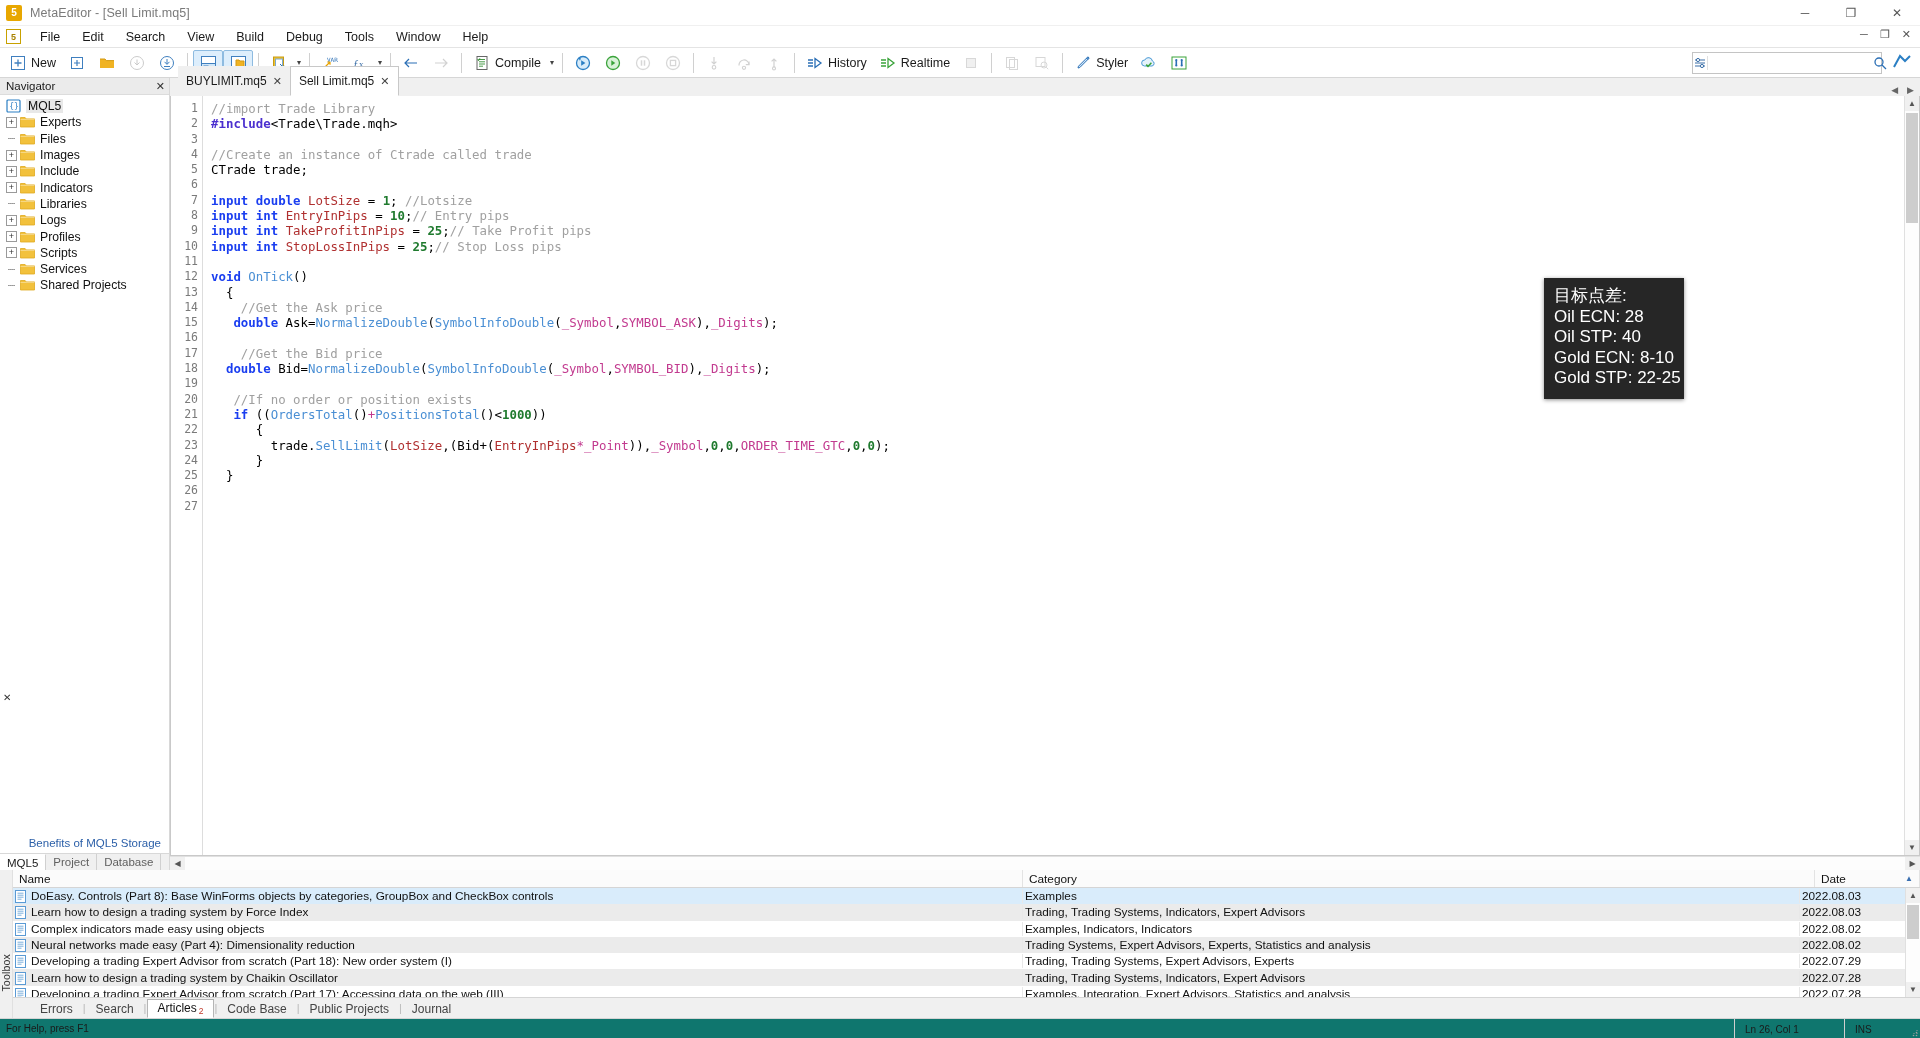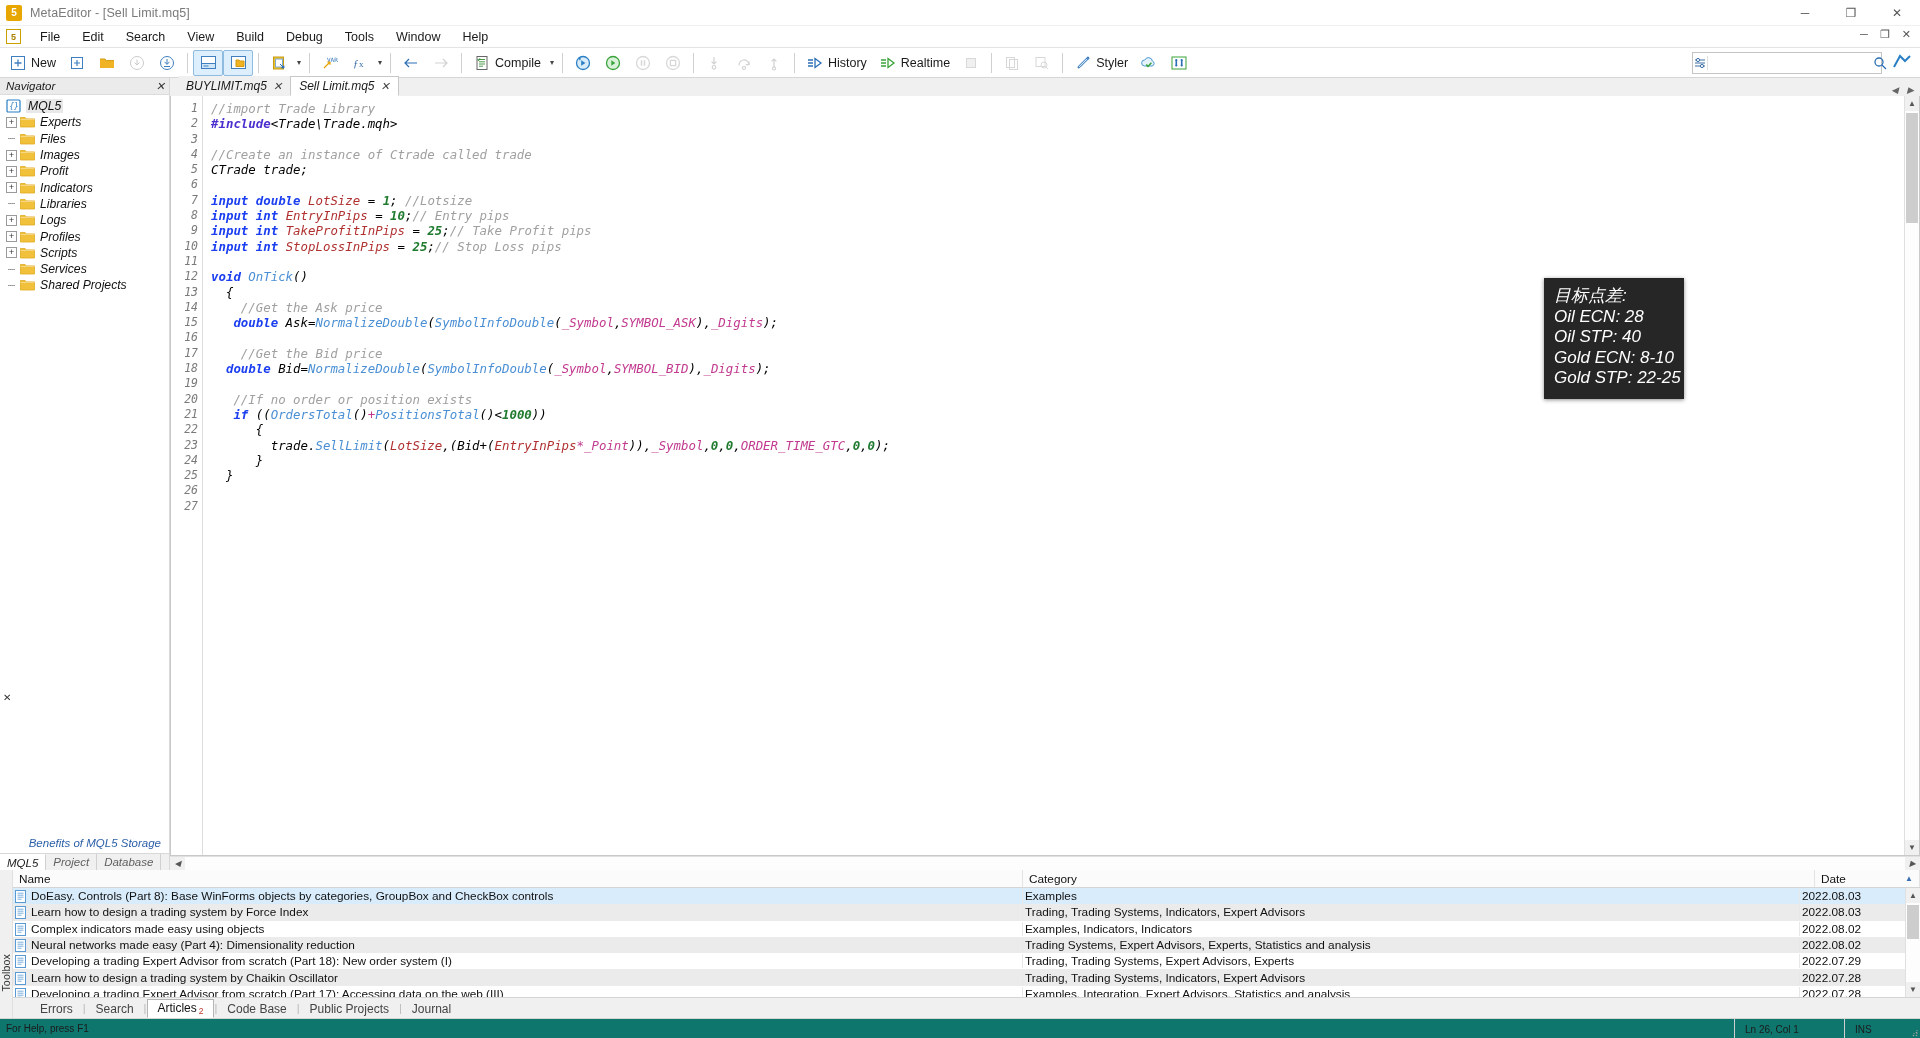--- a/index.html
+++ b/index.html
@@ -63,21 +63,21 @@
     position:absolute; right:38px; top:4px; height:22px; width:190px;
     border:1px solid #c4c4c4; background:#fff; display:flex; align-items:center;
   }
   .searchbox input {
     border:none; outline:none; flex:1; height:100%; font-size:12px; padding:0 4px;
     font-family:"Liberation Sans", sans-serif; color:#222;
   }
   .search-go { width:20px; display:flex; align-items:center; justify-content:center; }
 
   
-  .body { flex:1; display:flex; min-height:0; background:#a16207;font-style:italic; }
+  .body { flex:1; display:flex; min-height:0; background:#a16207; }
 
   
   .navigator {
     width: 170px; min-width:170px; background:#ffffff; display:flex; flex-direction:column;
     border-right:1px solid #d8d8d8;
   }
   .nav-header {
     height:17px; background:#ebebeb; display:flex; align-items:center; justify-content:space-between;
     padding:0 4px 0 6px; font-size:11.5px; color:#1a1a1a; border-bottom:1px solid #dcdcdc;
   }
@@ -108,21 +108,21 @@
   .nav-tab.dim { color:#606060; }
 
   
   .editor-col { flex:1; display:flex; flex-direction:column; min-width:0; background:#f0f0f0; }
 
   .tabstrip {
     height:18px; min-height:18px; background:#f0f0f0; display:flex; align-items:flex-end;
     position:relative; padding-left:8px;
   }
   .doc-tab {
-    height:20px; display:flex; align-items:center; gap:6px; padding:0 8px;
+    height:30px; display:flex; align-items:center; gap:6px; padding:0 8px;
     font-size:12px; color:#1a1a1a; background:#f0f0f0; cursor:default;
   }
   .doc-tab.active { background:#ffffff; border:1px solid #c8c8c8; border-bottom:1px solid #fff; }
   .tab-x { font-size:11px; color:#444; }
   .tabstrip-nav { position:absolute; right:6px; bottom:1px; display:flex; gap:9px; color:#666; font-size:9px; }
 
   .editor-wrap { flex:1; display:flex; min-height:0; background:#ffffff; border:1px solid #c9c9c9; border-top:none; position:relative; }
   .code-area { flex:1; display:flex; min-width:0; overflow:hidden; position:relative; background:#fff; }
   .gutter {
     width:32px; min-width:32px; text-align:right; padding-top:5px; padding-right:4px;
@@ -567,21 +567,21 @@
                   <path d="M0.5 3.4h14" stroke="#fff" stroke-width=".7" opacity=".6"></path>
                 </svg></span>
               <span class="nav-label">Images</span>
             </div>
             <div class="nav-row">
               <span class="nav-expander">+</span>
               <span class="folder-ico"><svg width="15" height="12" viewBox="0 0 15 12">
                   <path d="M0.5 1.5h4.6l1.2 1.4H14.5V11H0.5z" fill="#f2c13c" stroke="#e0a91e" stroke-width=".8"></path>
                   <path d="M0.5 3.4h14" stroke="#fff" stroke-width=".7" opacity=".6"></path>
                 </svg></span>
-              <span class="nav-label">Profit</span>
+              <span class="nav-label">Include</span>
             </div>
             <div class="nav-row">
               <span class="nav-expander">+</span>
               <span class="folder-ico"><svg width="15" height="12" viewBox="0 0 15 12">
                   <path d="M0.5 1.5h4.6l1.2 1.4H14.5V11H0.5z" fill="#f2c13c" stroke="#e0a91e" stroke-width=".8"></path>
                   <path d="M0.5 3.4h14" stroke="#fff" stroke-width=".7" opacity=".6"></path>
                 </svg></span>
               <span class="nav-label">Indicators</span>
             </div>
             <div class="nav-row">

